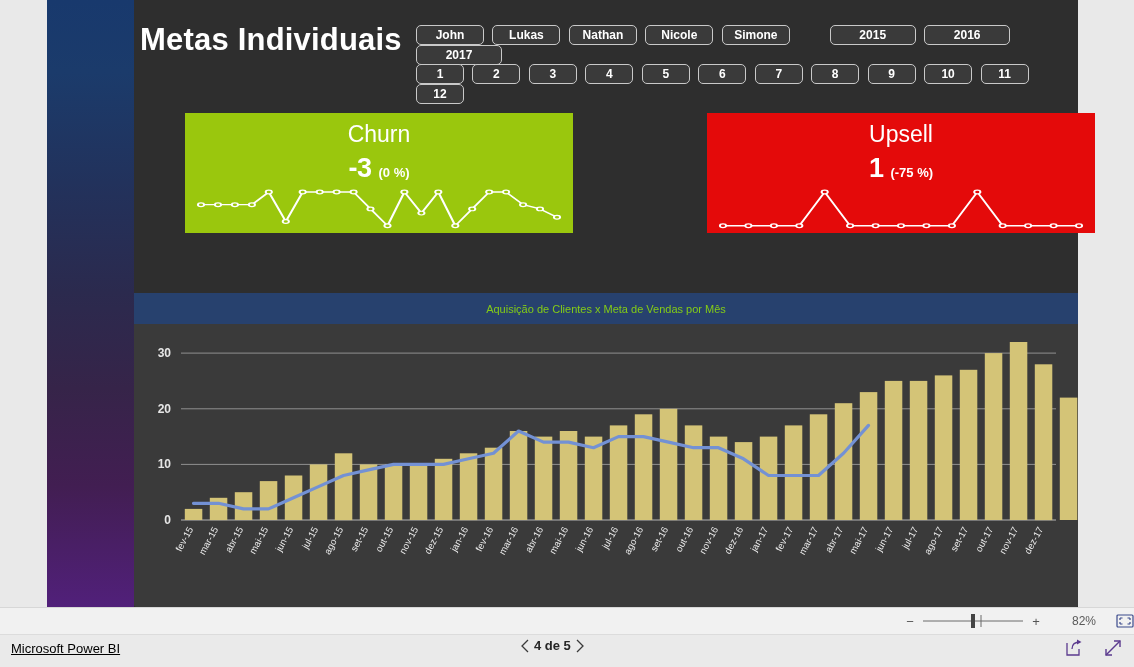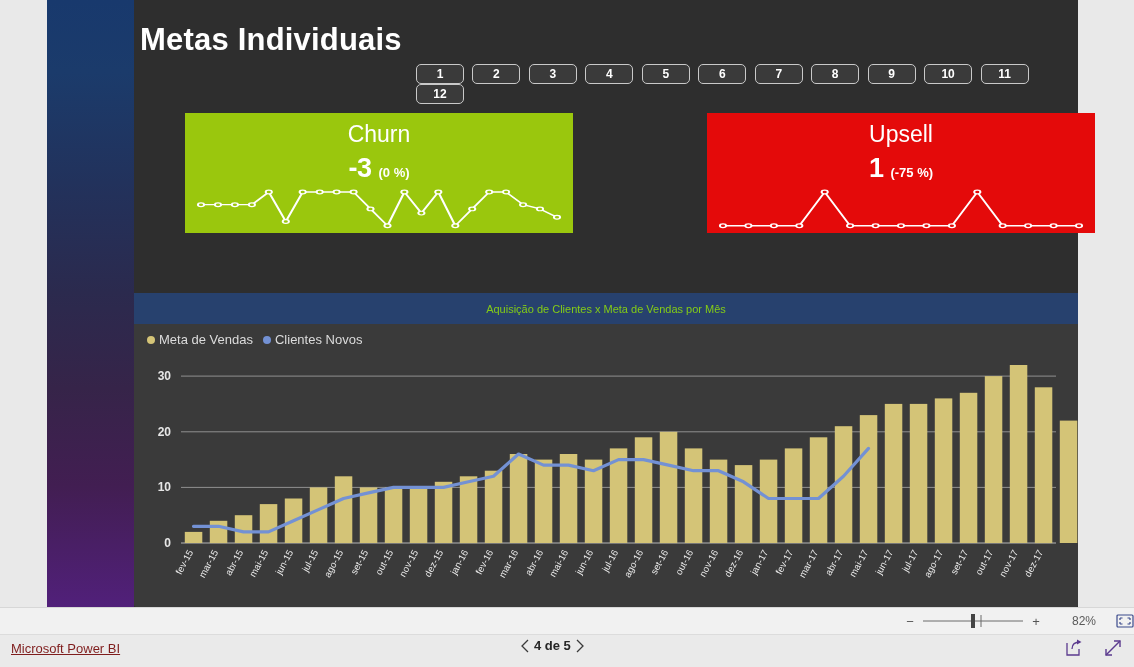--- a/index.html
+++ b/index.html
@@ -85,20 +85,31 @@
 <div class="app">
 
   <div class="rail-left-pad"></div>
   <div class="rail"></div>
   <div class="canvas-right-pad"></div>
 
   <div class="canvas">
 
     <div class="report-title">Metas Individuais</div>
 
+    <div class="slicer row-names">
+      <span class="chip name">John</span>
+      <span class="chip name">Lukas</span>
+      <span class="chip name">Nathan</span>
+      <span class="chip name">Nicole</span>
+      <span class="chip name">Simone</span>
+      <span class="gap"></span>
+      <span class="chip year">2015</span>
+      <span class="chip year">2016</span>
+      <span class="chip year">2017</span>
+    </div>
 
     <div class="slicer row-months">
       <span class="chip month">1</span>
       <span class="chip month">2</span>
       <span class="chip month">3</span>
       <span class="chip month">4</span>
       <span class="chip month">5</span>
       <span class="chip month">6</span>
       <span class="chip month">7</span>
       <span class="chip month">8</span>
@@ -163,30 +174,20 @@
           <circle cx="289.7" cy="66.0" r="3.1" fill="#e40a0a" stroke="#ffffff" stroke-width="2"></circle>
           <circle cx="315.1" cy="66.0" r="3.1" fill="#e40a0a" stroke="#ffffff" stroke-width="2"></circle>
           <circle cx="340.6" cy="66.0" r="3.1" fill="#e40a0a" stroke="#ffffff" stroke-width="2"></circle>
           <circle cx="366.0" cy="66.0" r="3.1" fill="#e40a0a" stroke="#ffffff" stroke-width="2"></circle>
         </svg>
     </div>
 
     <div class="panel">
       <div class="panel-header">
         <span class="panel-title">Aquisição de Clientes x Meta de Vendas por Mês</span>
-      </div>
-      <div class="legend">
-        <span class="legend-item">
-          <span class="legend-dot" style="background:#d4c477"></span>
-          <span class="legend-label">Meta de Vendas</span>
-        </span>
-        <span class="legend-item">
-          <span class="legend-dot" style="background:#7391d4"></span>
-          <span class="legend-label">Clientes Novos</span>
-        </span>
       </div>
       <div class="plot">
         <svg id="main-chart" width="944" height="258">
             <line x1="47" y1="196.0" x2="922" y2="196.0" stroke="#c9c9c9" stroke-width="1.2" opacity="0.85"></line>
             <text x="37" y="200.0" fill="#e6e6e6" font-size="12" font-family="&quot;Liberation Sans&quot;, sans-serif" text-anchor="end" font-weight="bold">0</text>
             <line x1="47" y1="140.4" x2="922" y2="140.4" stroke="#c9c9c9" stroke-width="1" opacity="0.6"></line>
             <text x="37" y="144.4" fill="#e6e6e6" font-size="12" font-family="&quot;Liberation Sans&quot;, sans-serif" text-anchor="end" font-weight="bold">10</text>
             <line x1="47" y1="84.8" x2="922" y2="84.8" stroke="#c9c9c9" stroke-width="1" opacity="0.6"></line>
             <text x="37" y="88.8" fill="#e6e6e6" font-size="12" font-family="&quot;Liberation Sans&quot;, sans-serif" text-anchor="end" font-weight="bold">20</text>
             <line x1="47" y1="29.1" x2="922" y2="29.1" stroke="#c9c9c9" stroke-width="1" opacity="0.6"></line>
@@ -284,21 +285,21 @@
       <line x1="60" y1="2" x2="60" y2="14" stroke="#6b6b6b" stroke-width="1"></line>
     </svg>
     <span style="font-size:13px;color:#555;width:10px;text-align:center;cursor:pointer">+</span>
     <span style="font-size:12px;color:#5a5a5a;margin-left:25px">82%</span>
     <svg width="18" height="14" style="margin-left:14px;cursor:pointer">
       <rect x="1" y="1" width="16" height="12" fill="none" stroke="#3b4a8c" stroke-width="1.2" rx="1"></rect>
       <path d="M4 4 L6.5 4 M4 4 L4 6 M14 4 L11.5 4 M14 4 L14 6 M4 10 L6.5 10 M4 10 L4 8 M14 10 L11.5 10 M14 10 L14 8" stroke="#3b4a8c" stroke-width="1.2" fill="none"></path>
     </svg>
   </div>
 
-  <a href="#" style="position:absolute;left:11px;top:641px;font-size:13px;color:#7f1d1d;text-decoration:underline">Microsoft Power BI</a>
+  <a href="#" style="position:absolute;left:11px;top:641px;font-size:13px;color:#000000;text-decoration:underline">Microsoft Power BI</a>
 
   <div style="position:absolute;left:520px;top:638px;display:flex;align-items:center;gap:4px">
     <svg width="10" height="14" style="cursor:pointer">
       <path d="M8 1 L2 7 L8 13" stroke="#3a3a3a" stroke-width="1.3" fill="none"></path>
     </svg>
     <span style="font-size:13px;color:#262626;font-weight:700">4 de 5</span>
     <svg width="10" height="14" style="cursor:pointer">
       <path d="M2 1 L8 7 L2 13" stroke="#3a3a3a" stroke-width="1.3" fill="none"></path>
     </svg>
   </div>

